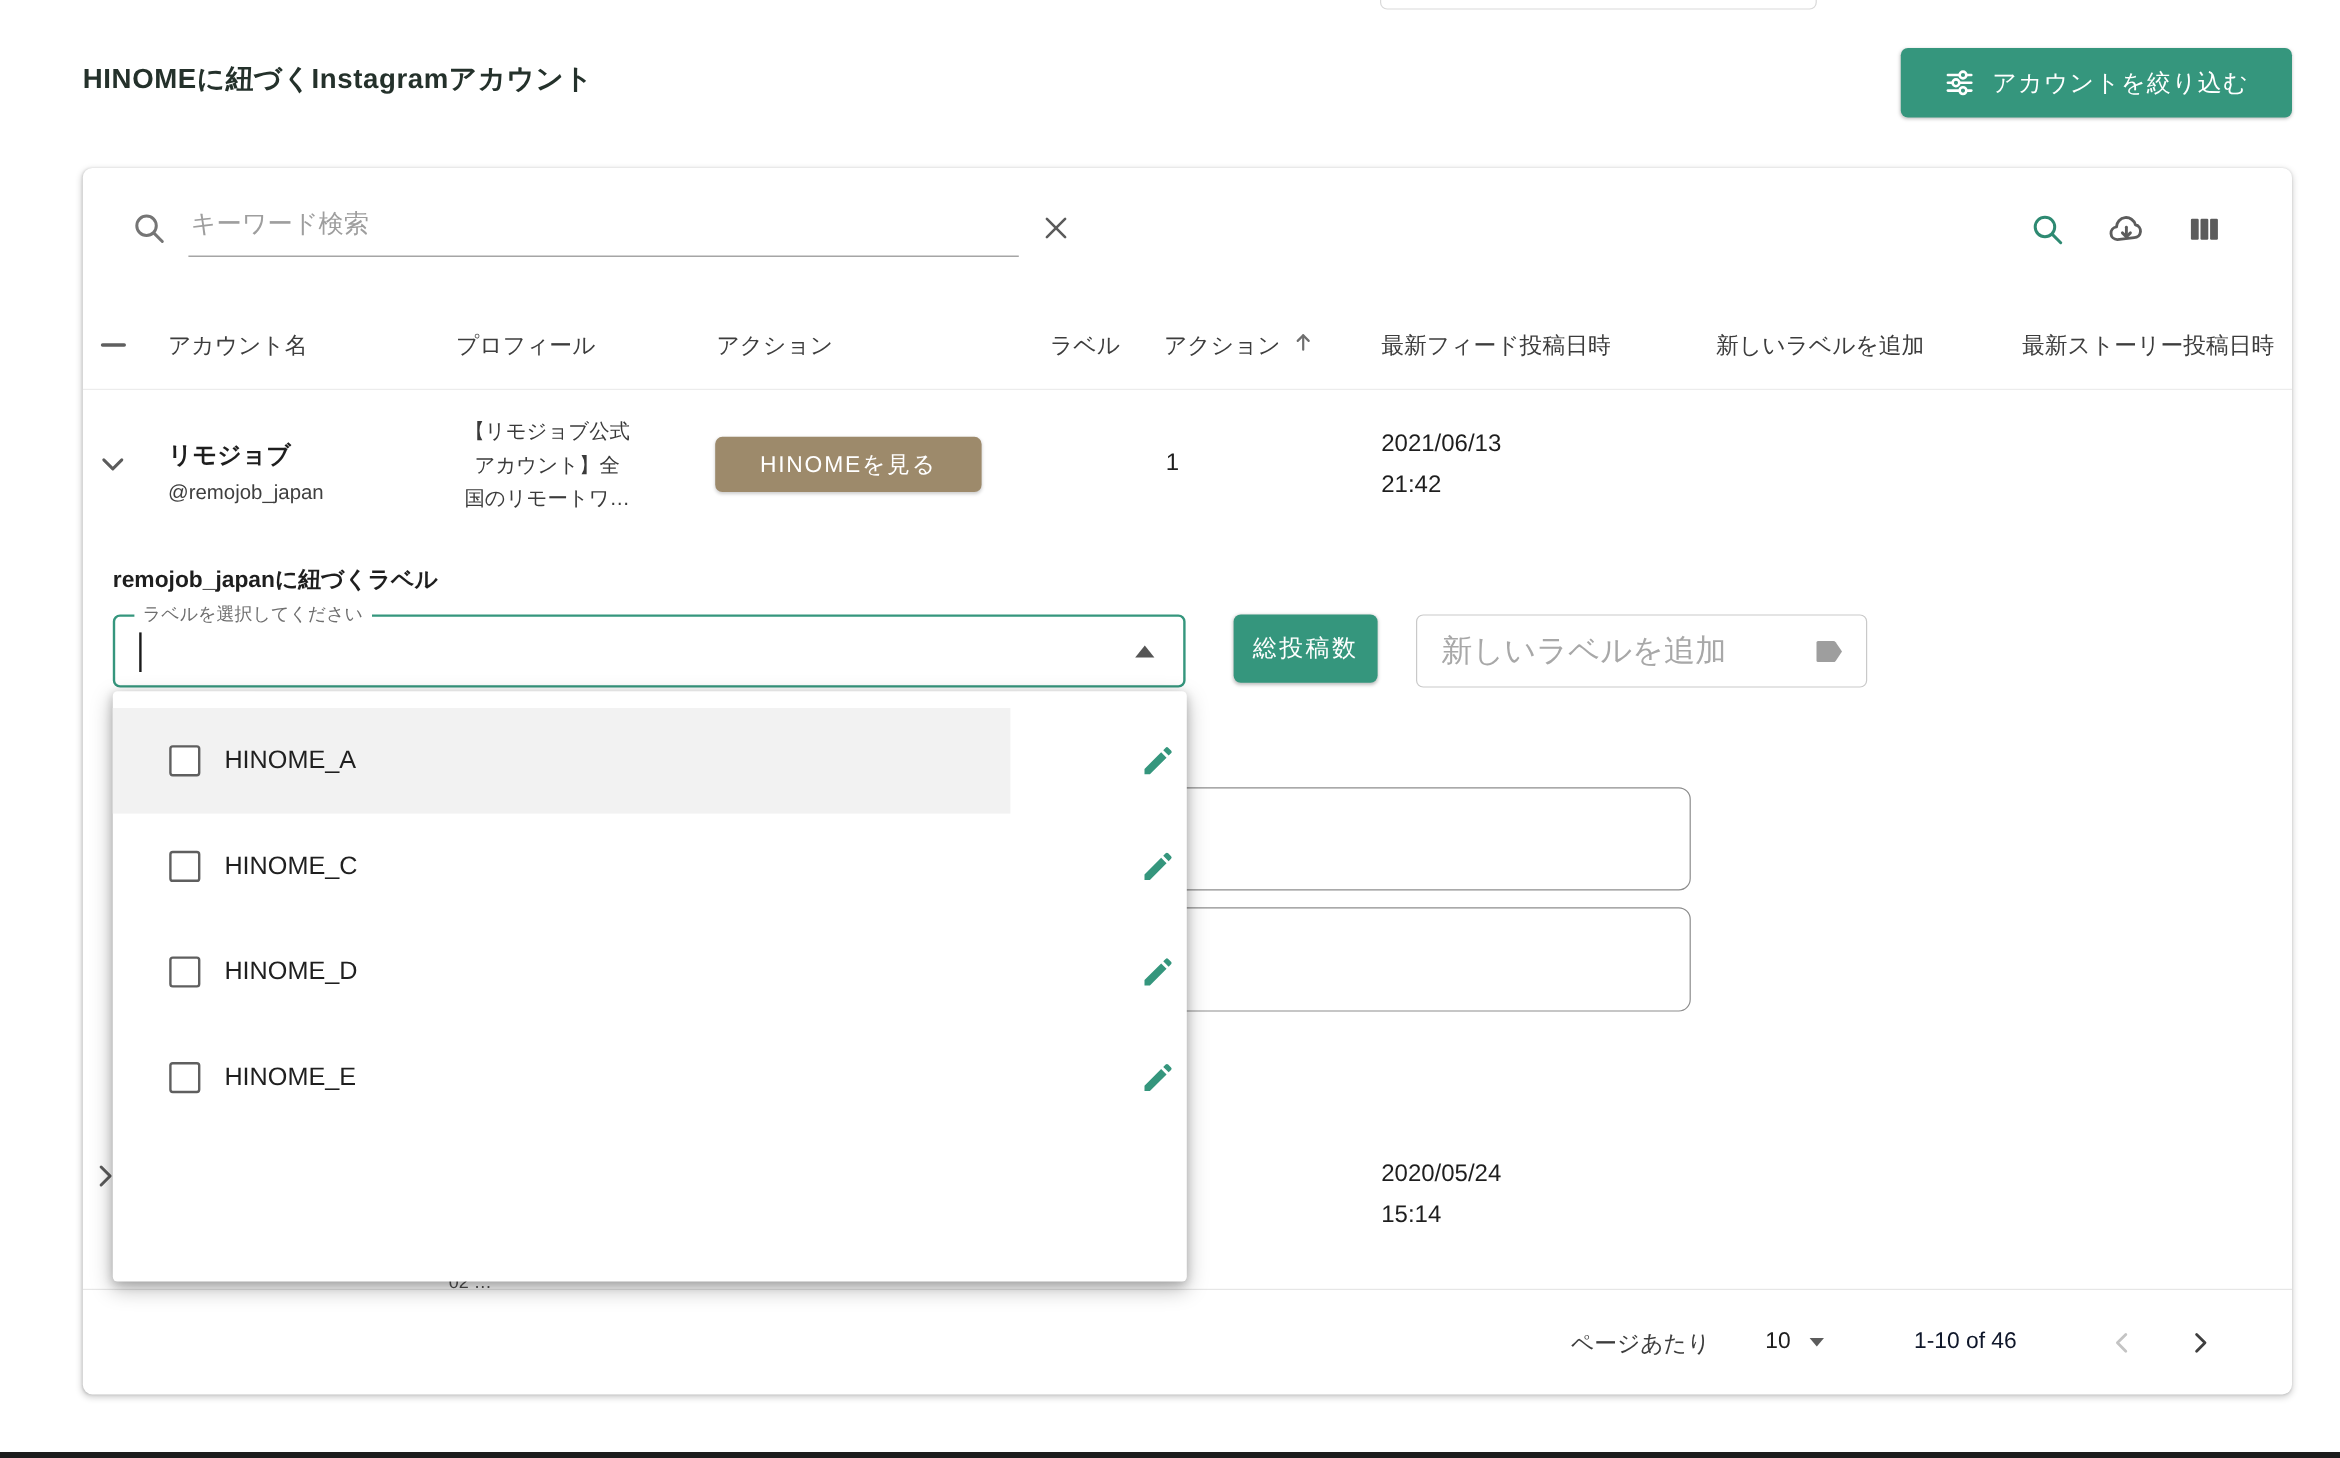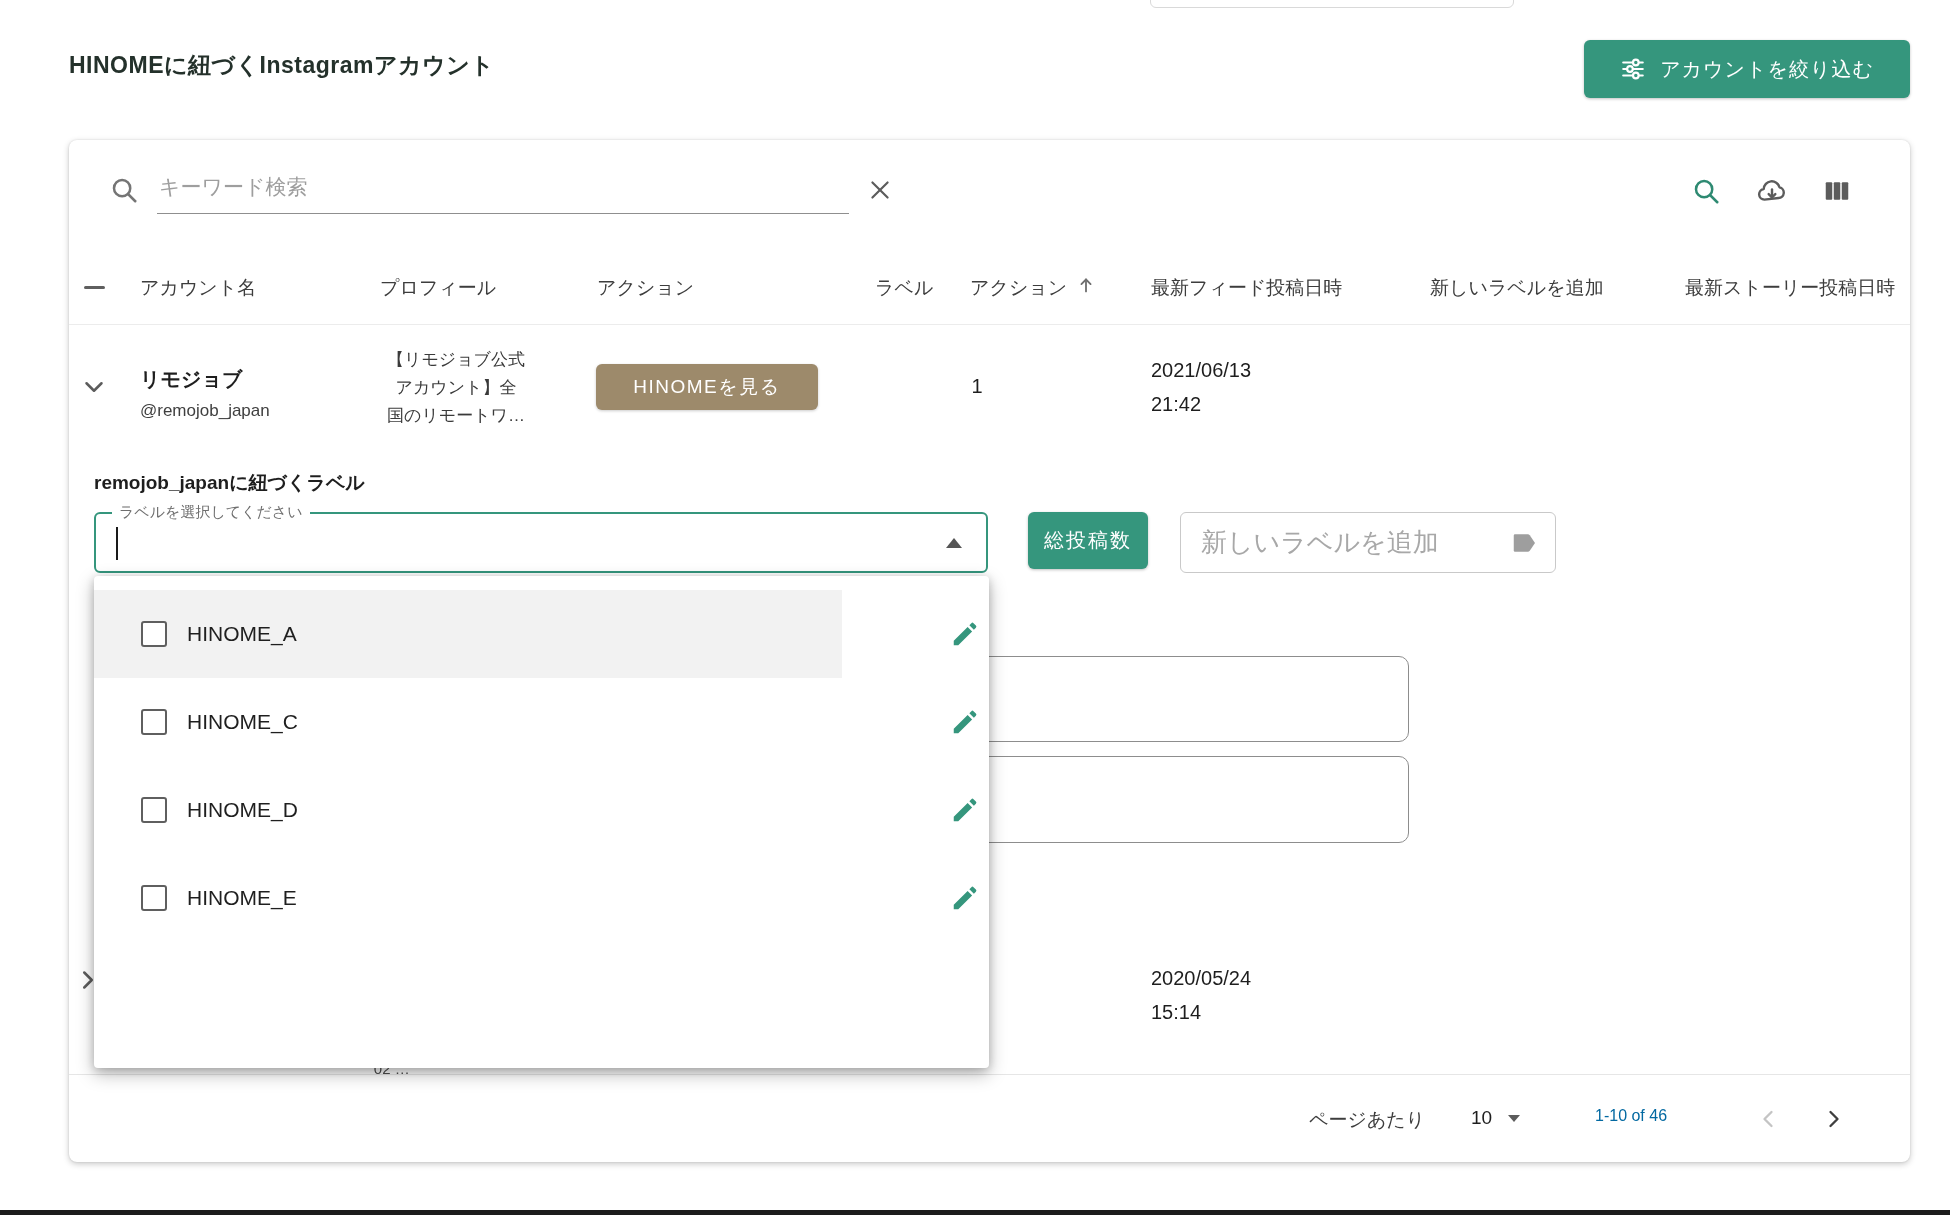--- a/index.html
+++ b/index.html
@@ -140,21 +140,21 @@
   .menu-item.selected .opt { background: #f2f2f2; }
   .cb { width: 26px; height: 26px; border: 2px solid #5f5f5f; border-radius: 3px; background: #fff; flex: none; }
   .opt-label { font-size: 21px; color: #1f1f1f; }
   .pencil-btn { position: absolute; right: 7px; top: 27px; width: 34px; height: 34px; display:flex; align-items:center; justify-content:center; color: var(--accent, #35967d); }
 
   
   .pg-divider { position: absolute; left: 0; top: 934px; width: 100%; height: 1px; background: #e6e6e6; }
   .pg-label { position: absolute; left: 1240px; top: 967px; font-size: 19px; color: #3d3d3d; }
   .pg-select { position: absolute; left: 1402px; top: 960px; height: 36px; display: flex; align-items: center; gap: 16px; font-size: 19px; color: #1e1e1e; }
   .pg-caret { width: 0; height: 0; border-left: 6px solid transparent; border-right: 6px solid transparent; border-top: 7px solid #5c5c5c; }
-  .pg-range { position: absolute; left: 1526px; top: 967px; font-size: 16px; color: #0369a1; }
+  .pg-range { position: absolute; left: 1526px; top: 967px; font-size: 19px; color: #0f172a; }
   .pg-prev { left: 1679px; top: 959px; }
   .pg-next { left: 1745px; top: 959px; }
 
   .bottom-bar { position: absolute; left: 0; bottom: 0; width: 100%; height: 5px; background: #1c1c1c; }
 </style>
 </head>
 <body>
 
 <div class="top-partial"></div>
 

